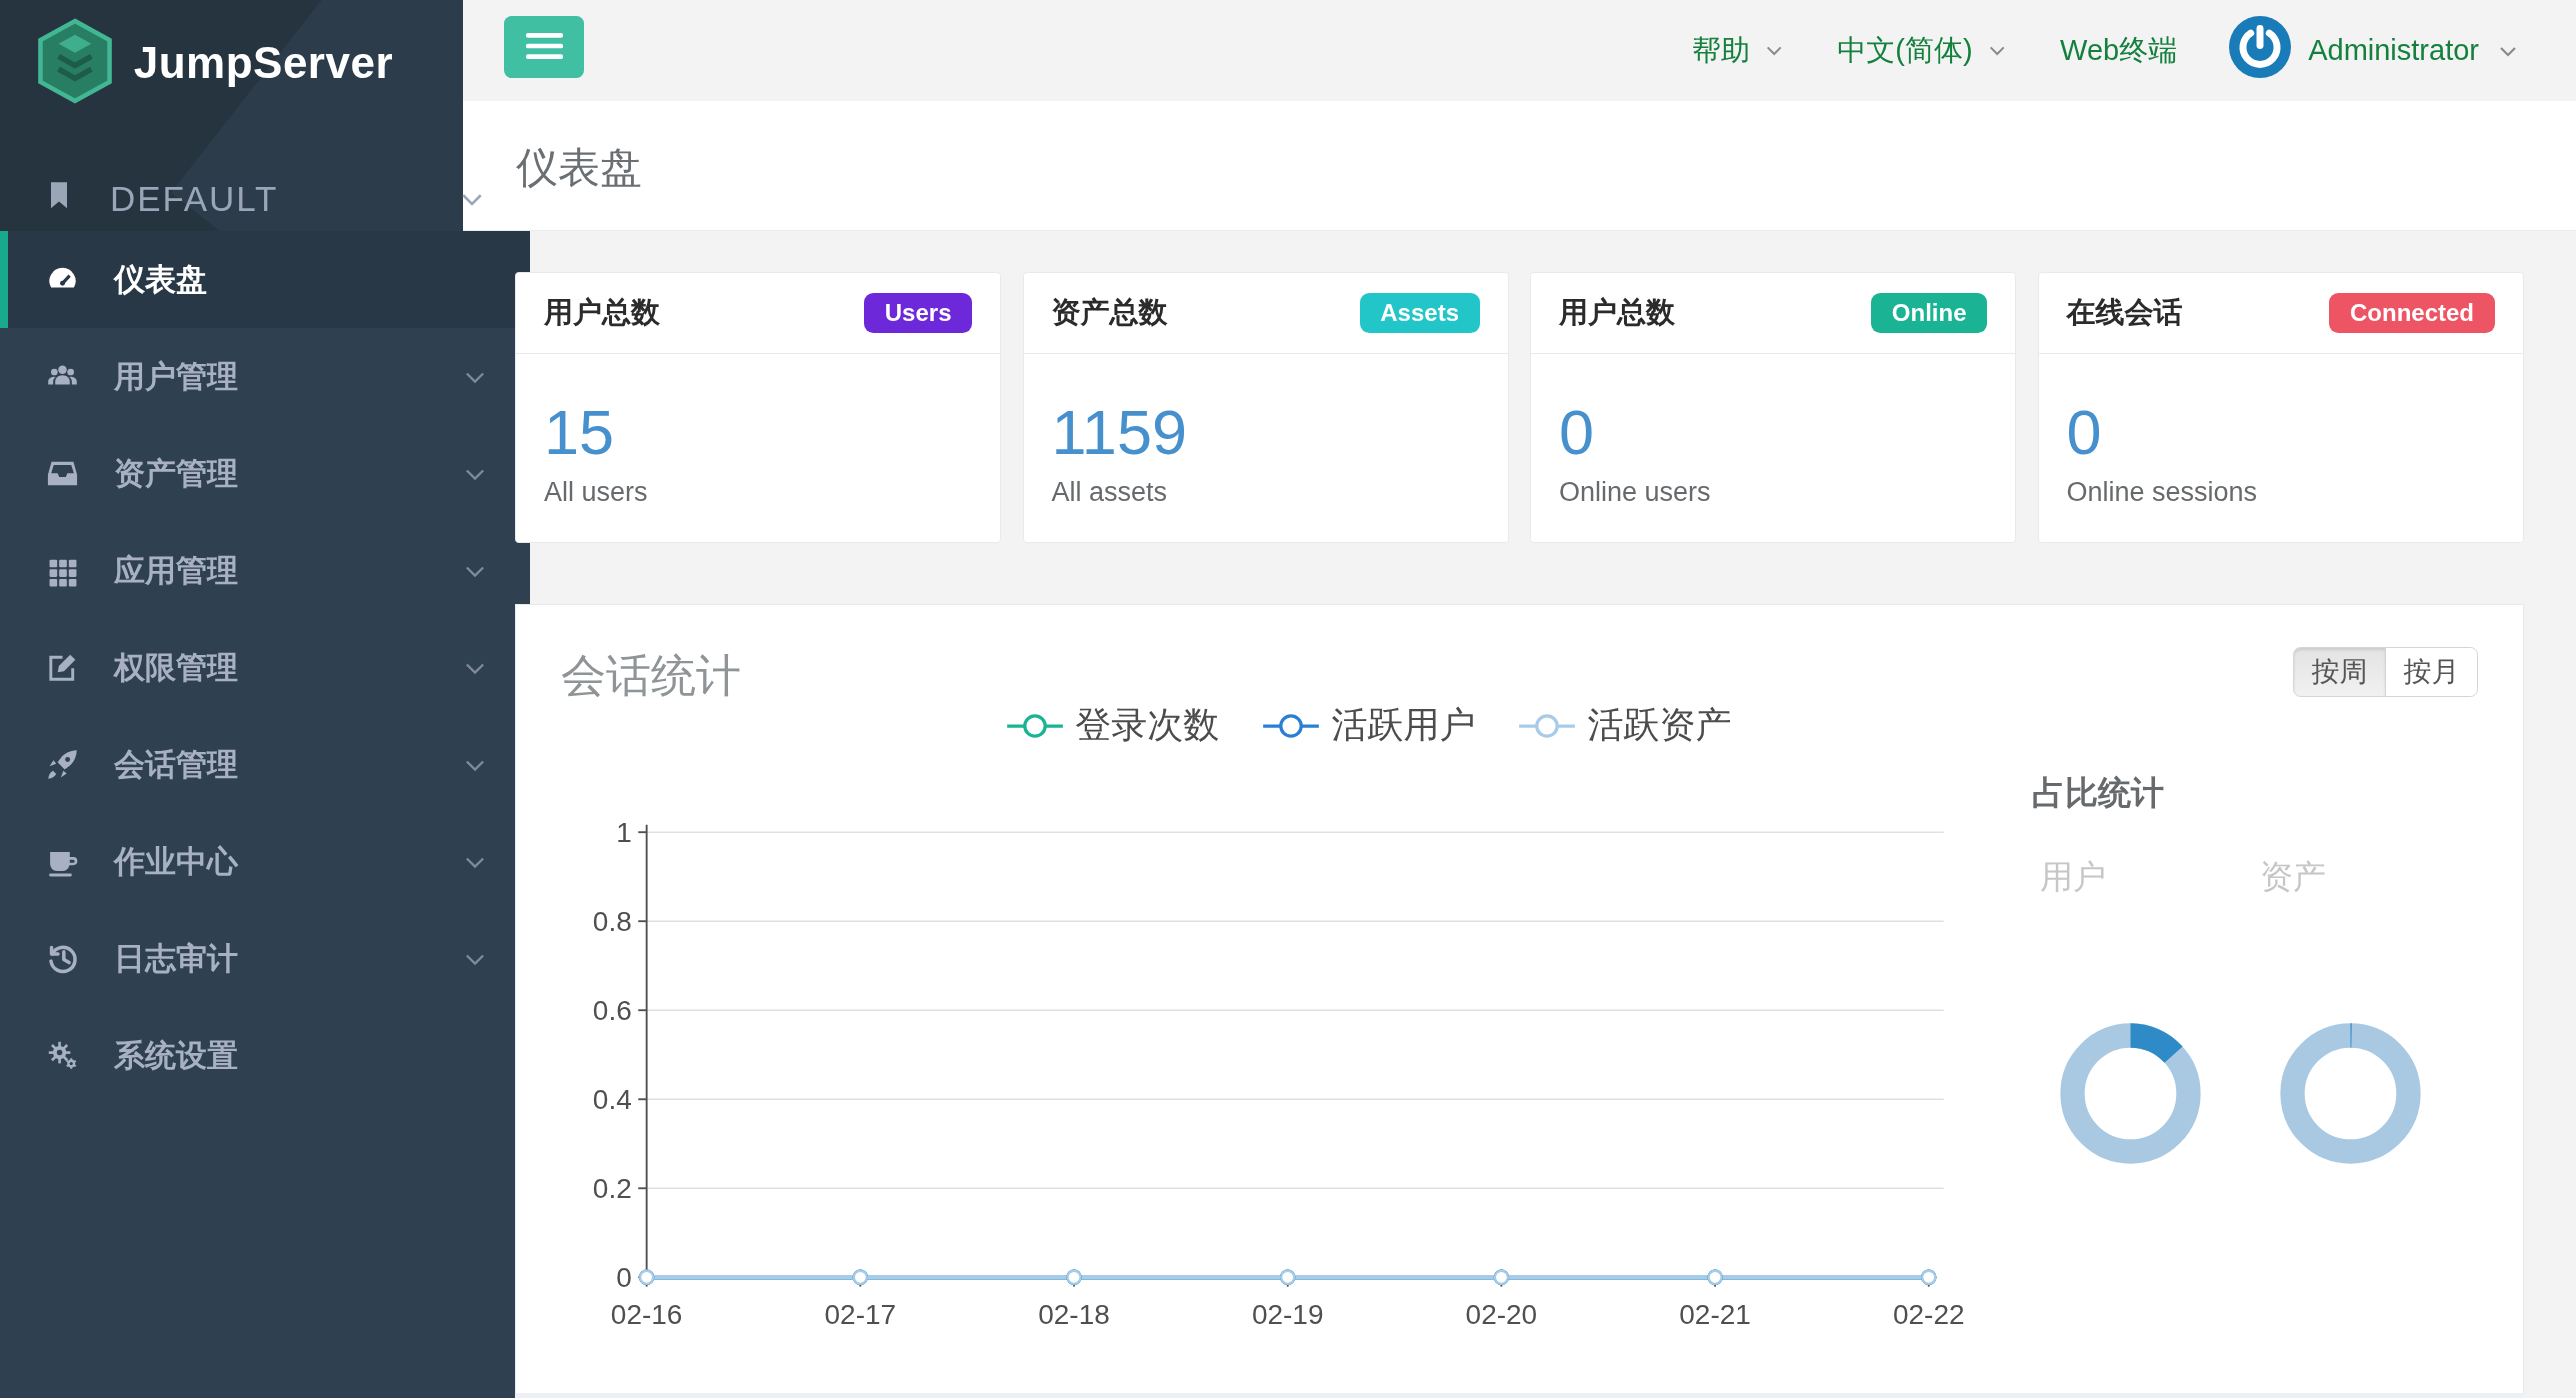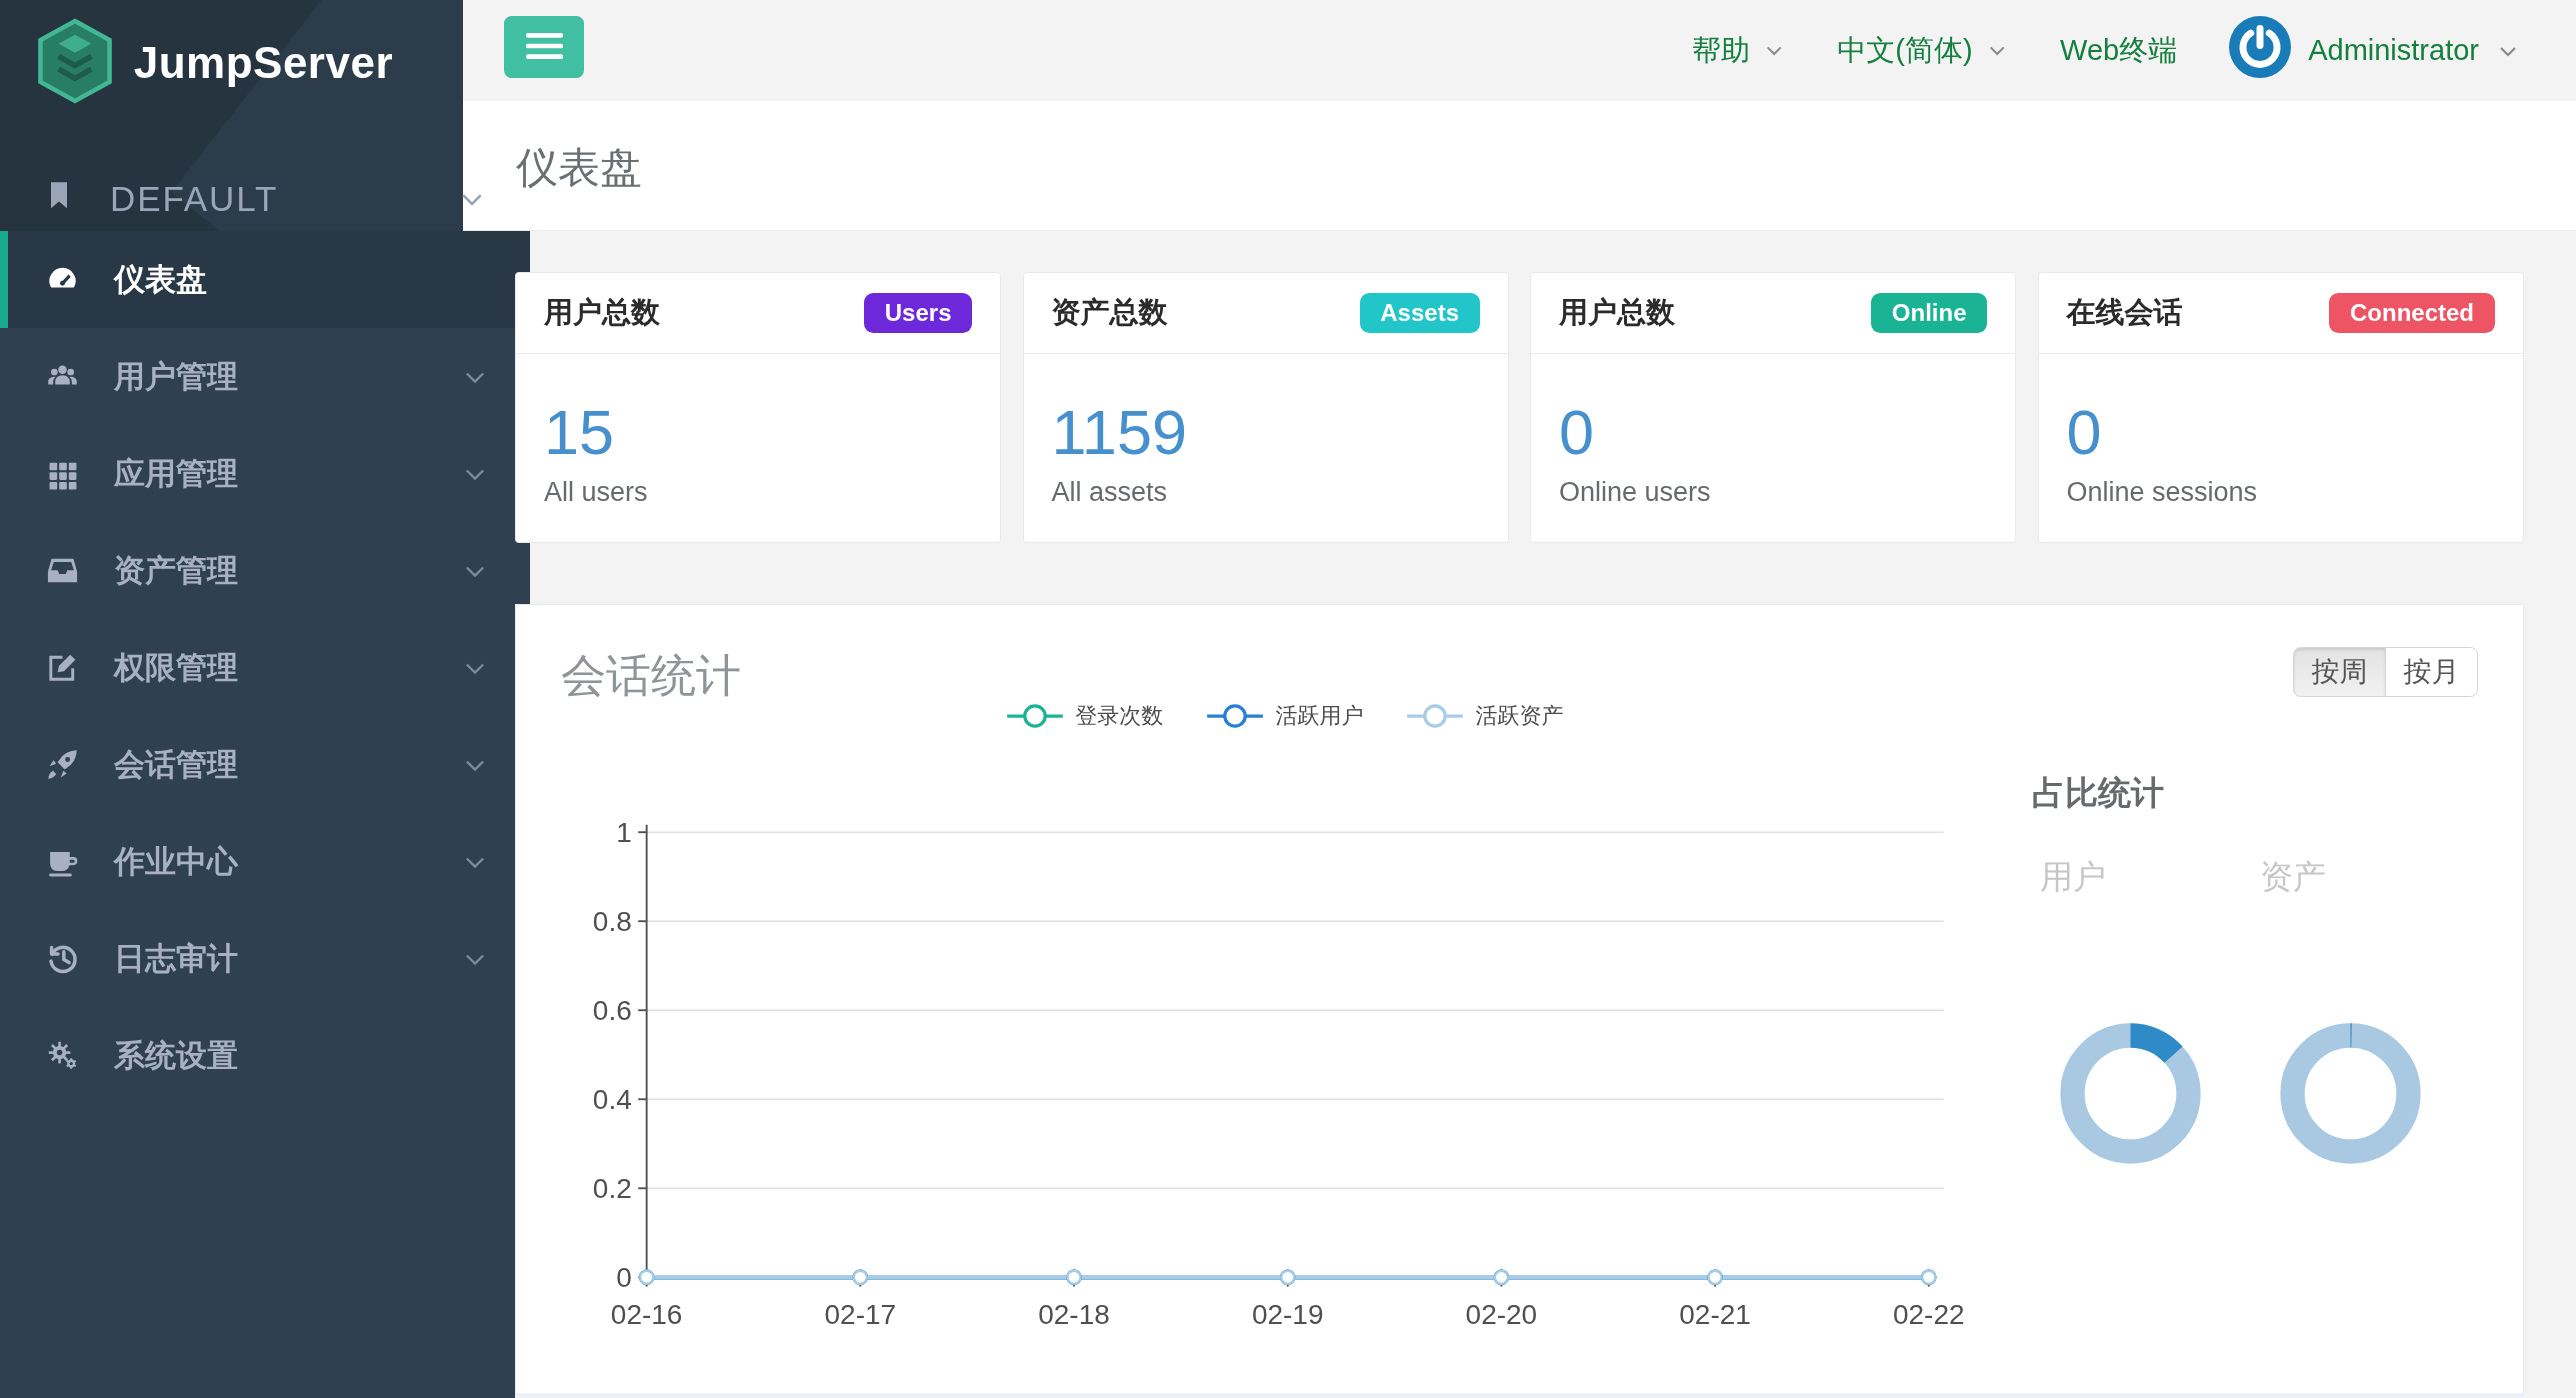--- a/index.html
+++ b/index.html
@@ -48,21 +48,21 @@
   .card-title{font-size:29px;font-weight:bold;color:#2b2b2b;}
   .badge{color:#fff;font-size:24px;font-weight:bold;padding:8.4px 20.5px;border-radius:9.3px;line-height:1;}
   .card-body{padding:47px 28px 0;}
   .card-value{font-size:63px;color:#4690ce;line-height:1;}
   .card-desc{font-size:27px;color:#676a6c;margin-top:13px;}
   
   .panel{position:absolute;left:515px;top:604px;width:2009px;height:791px;background:#ffffff;
     border:0.9px solid #e7eaec;box-sizing:border-box;text-decoration:underline;}
   .panel-title{position:absolute;left:45px;top:41px;font-size:45px;color:#8f9496;}
   .legend{position:absolute;left:490px;top:96px;display:flex;align-items:flex-end;gap:43px;
-    font-size:22px;color:#4c4c4c;}
+    font-size:36px;color:#4c4c4c;}
   .legend-item{display:flex;align-items:center;gap:11.2px;cursor:pointer;}
   .range{position:absolute;right:45px;top:42px;display:flex;}
   .range-btn{width:93px;height:50px;font-size:28px;color:#555555;background:#ffffff;
     border:0.9px solid #d5d5d5;cursor:pointer;font-family:inherit;}
   .range-btn:first-child{border-radius:7.5px 0 0 7.5px;}
   .range-btn:last-child{border-radius:0 7.5px 7.5px 0;margin-left:-0.9px;}
   .range-btn.active{background:linear-gradient(#e3e3e3,#f1f1f1);box-shadow:inset 0 1.9px 2.8px rgba(0,0,0,0.10);}
   .chart-wrap{position:absolute;left:56px;top:201px;}
   .ratio-title{position:absolute;left:1516px;top:166px;font-size:33px;font-weight:bold;color:#676a6c;}
   .donut-label{position:absolute;top:250px;font-size:33px;color:#c6c6c6;}
@@ -125,46 +125,46 @@
         </span>
         <span class="s-label">用户管理</span>
         <span class="chev">
           <svg viewBox="0 0 24 24" width="28" height="28" fill="none" stroke="currentColor" stroke-width="2">
             <polyline points="5 9 12 16 19 9"></polyline>
           </svg>
         </span>
       </div>
       <div class="side-item">
         <span class="s-icon">
+          <svg viewBox="0 0 24 24" width="35" height="35" fill="currentColor" fill-rule="evenodd">
+            <path d="M19.5 4h-15L2 12.8V20h20v-7.2L19.5 4zM18 6.2l1.8 5.6h-4.5l-1 2.6H9.7l-1-2.6H4.2L6 6.2h12z"></path>
+          </svg>
+        </span>
+        <span class="s-label">资产管理</span>
+        <span class="chev">
+          <svg viewBox="0 0 24 24" width="28" height="28" fill="none" stroke="currentColor" stroke-width="2">
+            <polyline points="5 9 12 16 19 9"></polyline>
+          </svg>
+        </span>
+      </div>
+      <div class="side-item">
+        <span class="s-icon">
           <svg viewBox="0 0 24 24" width="34" height="34" fill="currentColor">
             <rect x="2.5" y="4" width="5.4" height="5.4" rx="0.8"></rect>
             <rect x="9.3" y="4" width="5.4" height="5.4" rx="0.8"></rect>
             <rect x="16.1" y="4" width="5.4" height="5.4" rx="0.8"></rect>
             <rect x="2.5" y="10.8" width="5.4" height="5.4" rx="0.8"></rect>
             <rect x="9.3" y="10.8" width="5.4" height="5.4" rx="0.8"></rect>
             <rect x="16.1" y="10.8" width="5.4" height="5.4" rx="0.8"></rect>
             <rect x="2.5" y="17.6" width="5.4" height="5.4" rx="0.8"></rect>
             <rect x="9.3" y="17.6" width="5.4" height="5.4" rx="0.8"></rect>
             <rect x="16.1" y="17.6" width="5.4" height="5.4" rx="0.8"></rect>
           </svg>
         </span>
         <span class="s-label">应用管理</span>
-        <span class="chev">
-          <svg viewBox="0 0 24 24" width="28" height="28" fill="none" stroke="currentColor" stroke-width="2">
-            <polyline points="5 9 12 16 19 9"></polyline>
-          </svg>
-        </span>
-      </div>
-      <div class="side-item">
-        <span class="s-icon">
-          <svg viewBox="0 0 24 24" width="35" height="35" fill="currentColor" fill-rule="evenodd">
-            <path d="M19.5 4h-15L2 12.8V20h20v-7.2L19.5 4zM18 6.2l1.8 5.6h-4.5l-1 2.6H9.7l-1-2.6H4.2L6 6.2h12z"></path>
-          </svg>
-        </span>
-        <span class="s-label">资产管理</span>
         <span class="chev">
           <svg viewBox="0 0 24 24" width="28" height="28" fill="none" stroke="currentColor" stroke-width="2">
             <polyline points="5 9 12 16 19 9"></polyline>
           </svg>
         </span>
       </div>
       <div class="side-item">
         <span class="s-icon">
           <svg viewBox="0 0 24 24" width="35" height="35" fill="none" stroke="currentColor" stroke-width="2">
             <path d="M19 12.5V20H4V5h8"></path>

